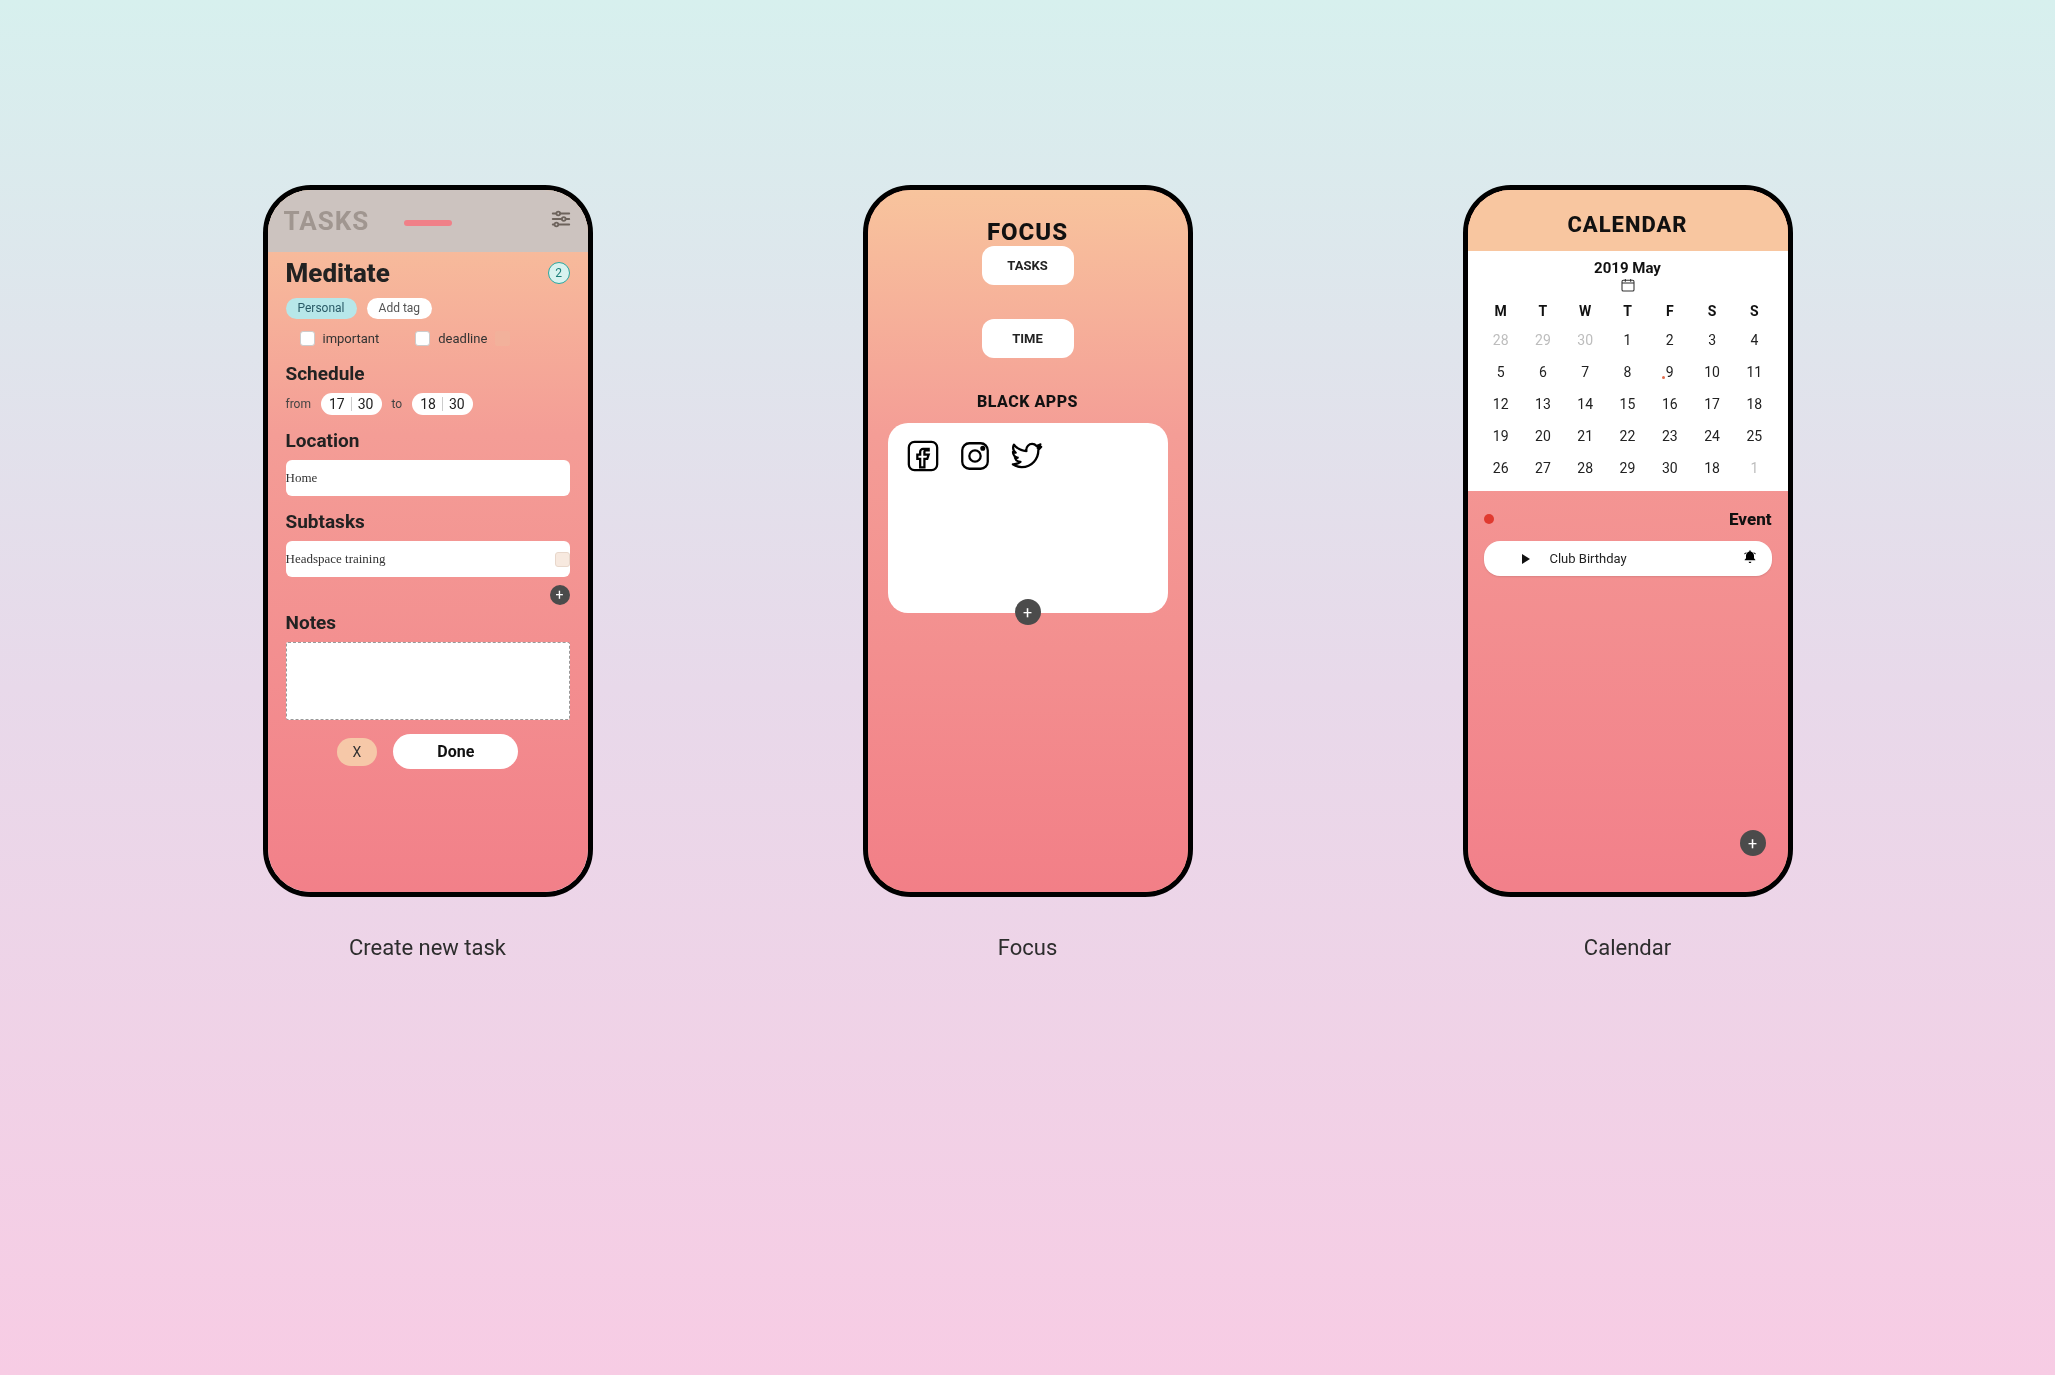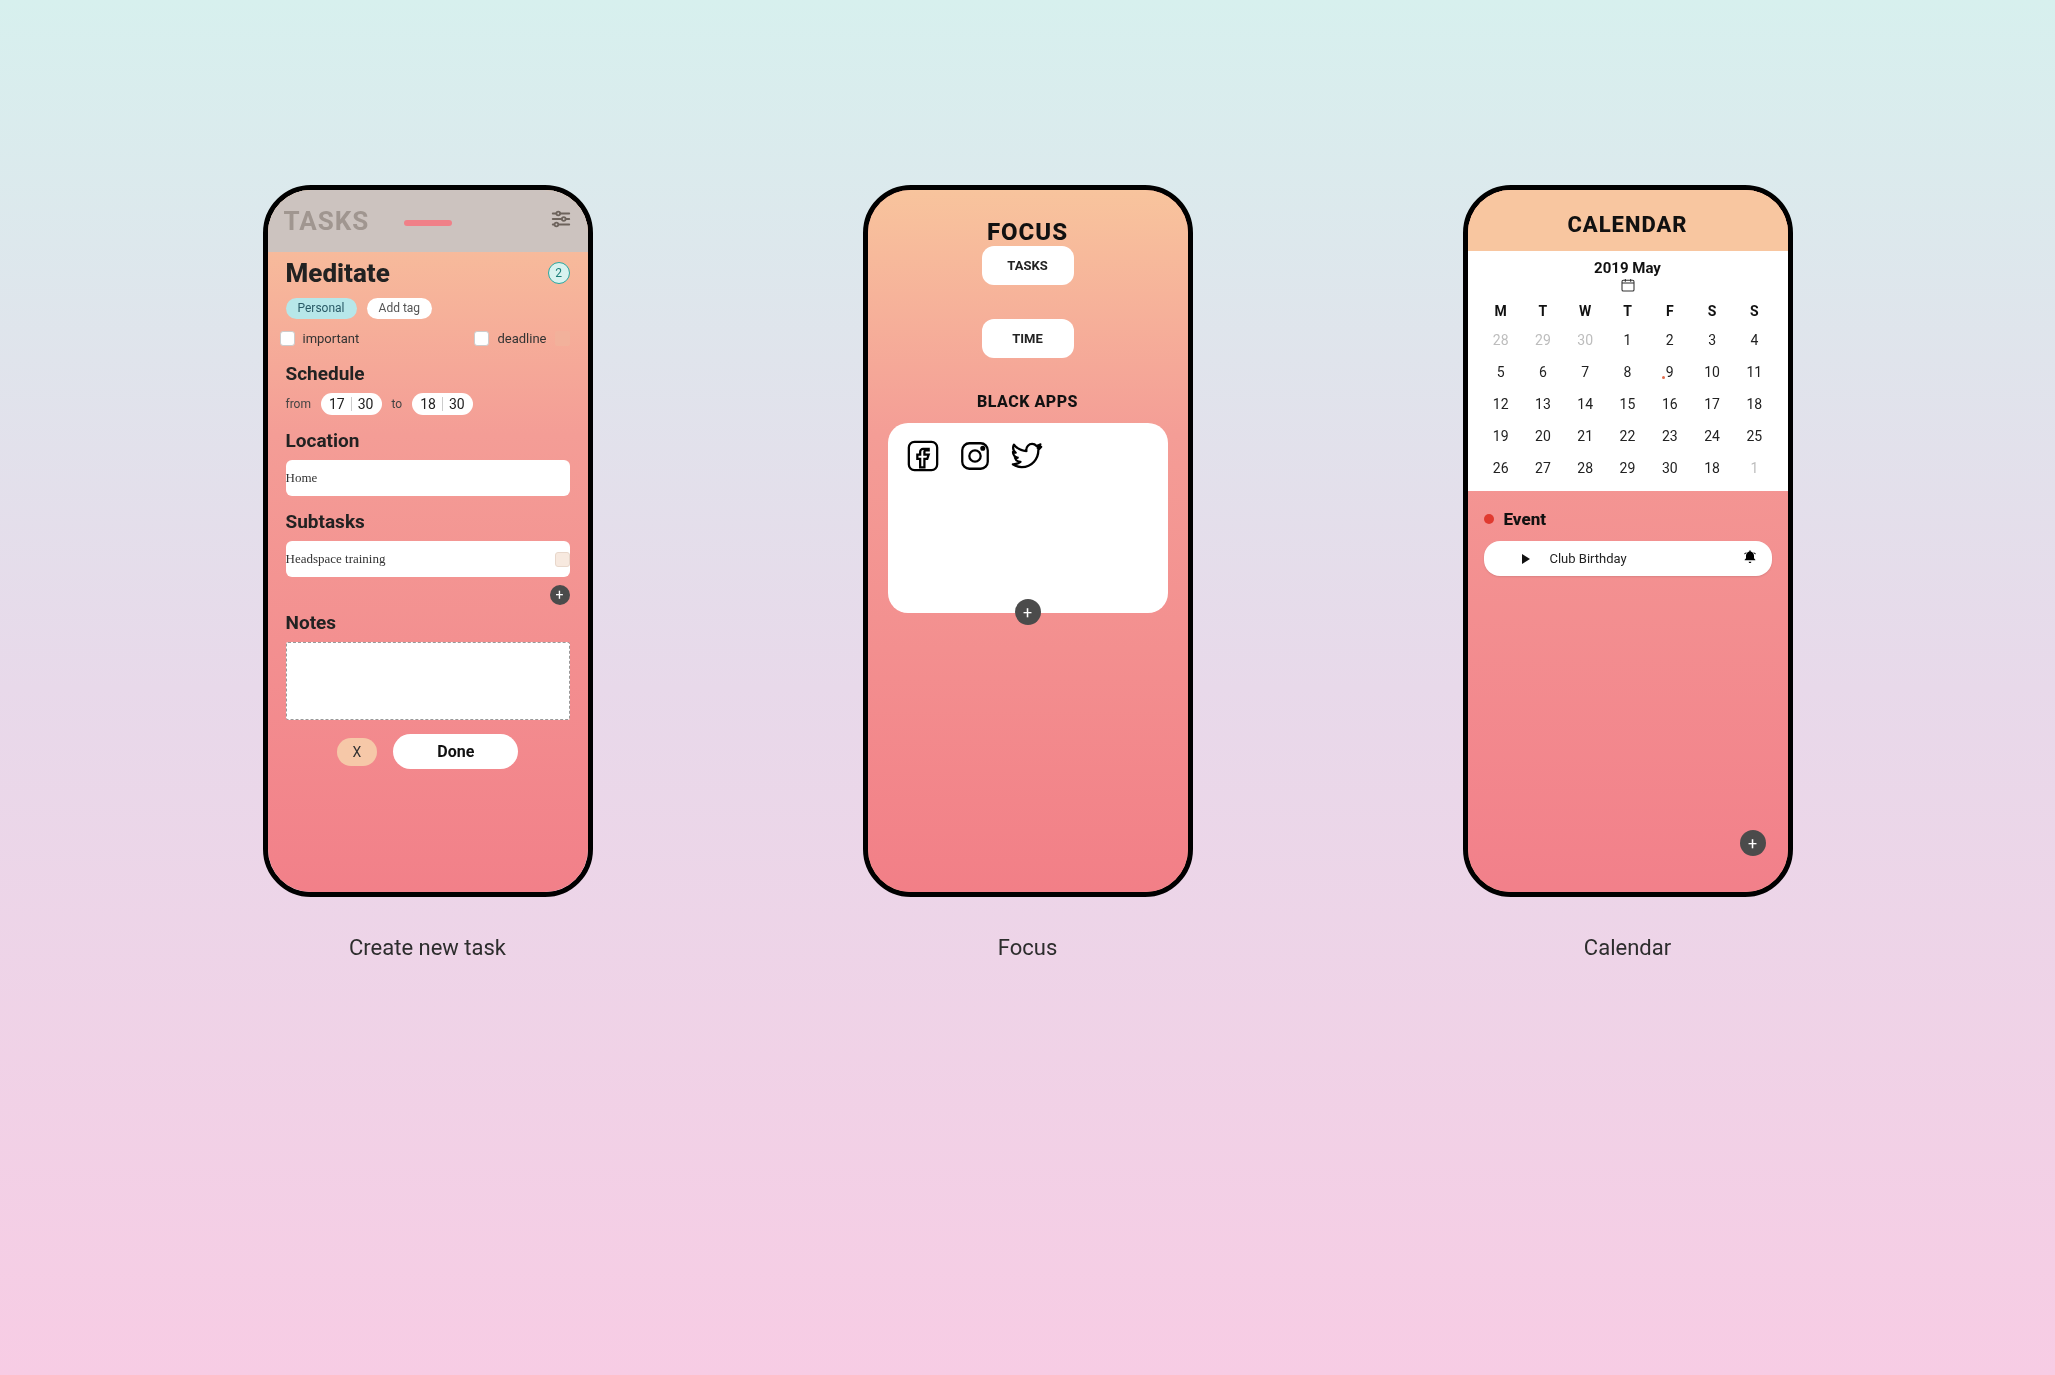--- a/index.html
+++ b/index.html
@@ -56,21 +56,21 @@
     width:22px; height:22px; border:1.5px solid #2aa8a1; border-radius:50%;
     display:flex; align-items:center; justify-content:center;
     font-size:12px; color:#1a7e78; background:#d8f2ef;
   }
   .tag-row { display:flex; gap:10px; margin:6px 6px 12px 6px; }
   .pill {
     border-radius:12px; font-size:12px; padding:3px 12px 4px 12px;
   }
   .pill-personal { background:#b7e7e9; color:#2a5b67; }
   .pill-addtag { background:#fff; color:#555; }
-  .check-row { display:flex; gap:36px; margin:0 6px 16px 0; align-items:center;justify-content:space-between; }
+  .check-row { display:flex; gap:36px; margin:0 6px 16px 20px; align-items:center; }
   .check-item { display:flex; align-items:center; gap:8px; font-size:13px; color:#333; }
   .chk { width:15px; height:15px; border-radius:3px; background:#fff; border:1px solid #ccc; }
   .sqmark { width:15px; height:15px; border-radius:2px; background:#f2b19b; }
   .section-label { font-size:19px; font-weight:700; color:#222; margin:6px 6px 8px 6px; }
   .sched-row { display:flex; align-items:center; gap:10px; margin:0 6px 14px 6px; font-size:12px; color:#444;}
   .time-pill {
     background:#fff; border-radius:14px; padding:3px 8px; display:flex; align-items:center; gap:6px;
     font-size:14px; color:#222;
   }
   .time-sep { width:1px; height:14px; background:#ccc; }
@@ -143,21 +143,21 @@
   }
   .cal-day.sel::before {
     content:""; position:absolute; left:50%; top:50%; transform:translate(-50%,-50%);
     width:22px; height:22px; border-radius:50%; background:#e9ded6; z-index:-1;
   }
   .cal-day.sel.dot::after {
     content:""; position:absolute; left:calc(50% - 8px); bottom:4px;
     width:3px; height:3px; border-radius:50%; background:#e06b4d;
   }
   .event-section { padding:18px 16px; }
-  .event-head { display:flex; align-items:center; gap:10px; font-size:17px; font-weight:800; color:#111; margin-bottom:12px;}
+  .event-head { display:flex; align-items:center; gap:10px; font-size:17px; font-weight:800; color:#111; margin-bottom:12px;justify-content:space-between;}
   .red-dot { width:10px; height:10px; border-radius:50%; background:#e03a2f; }
   .event-pill {
     background:#fff; border-radius:16px; padding:8px 14px; display:flex; align-items:center;
     justify-content:space-between; font-size:13px; color:#222; box-shadow:0 1px 2px rgba(0,0,0,0.1);
   }
   .event-left { display:flex; align-items:center; gap:20px;padding-left:24px; }
   .play-triangle {
     width:0; height:0; border-left:8px solid #111; border-top:5px solid transparent; border-bottom:5px solid transparent;
   }
   .bell-icon svg { width:16px; height:16px; }

